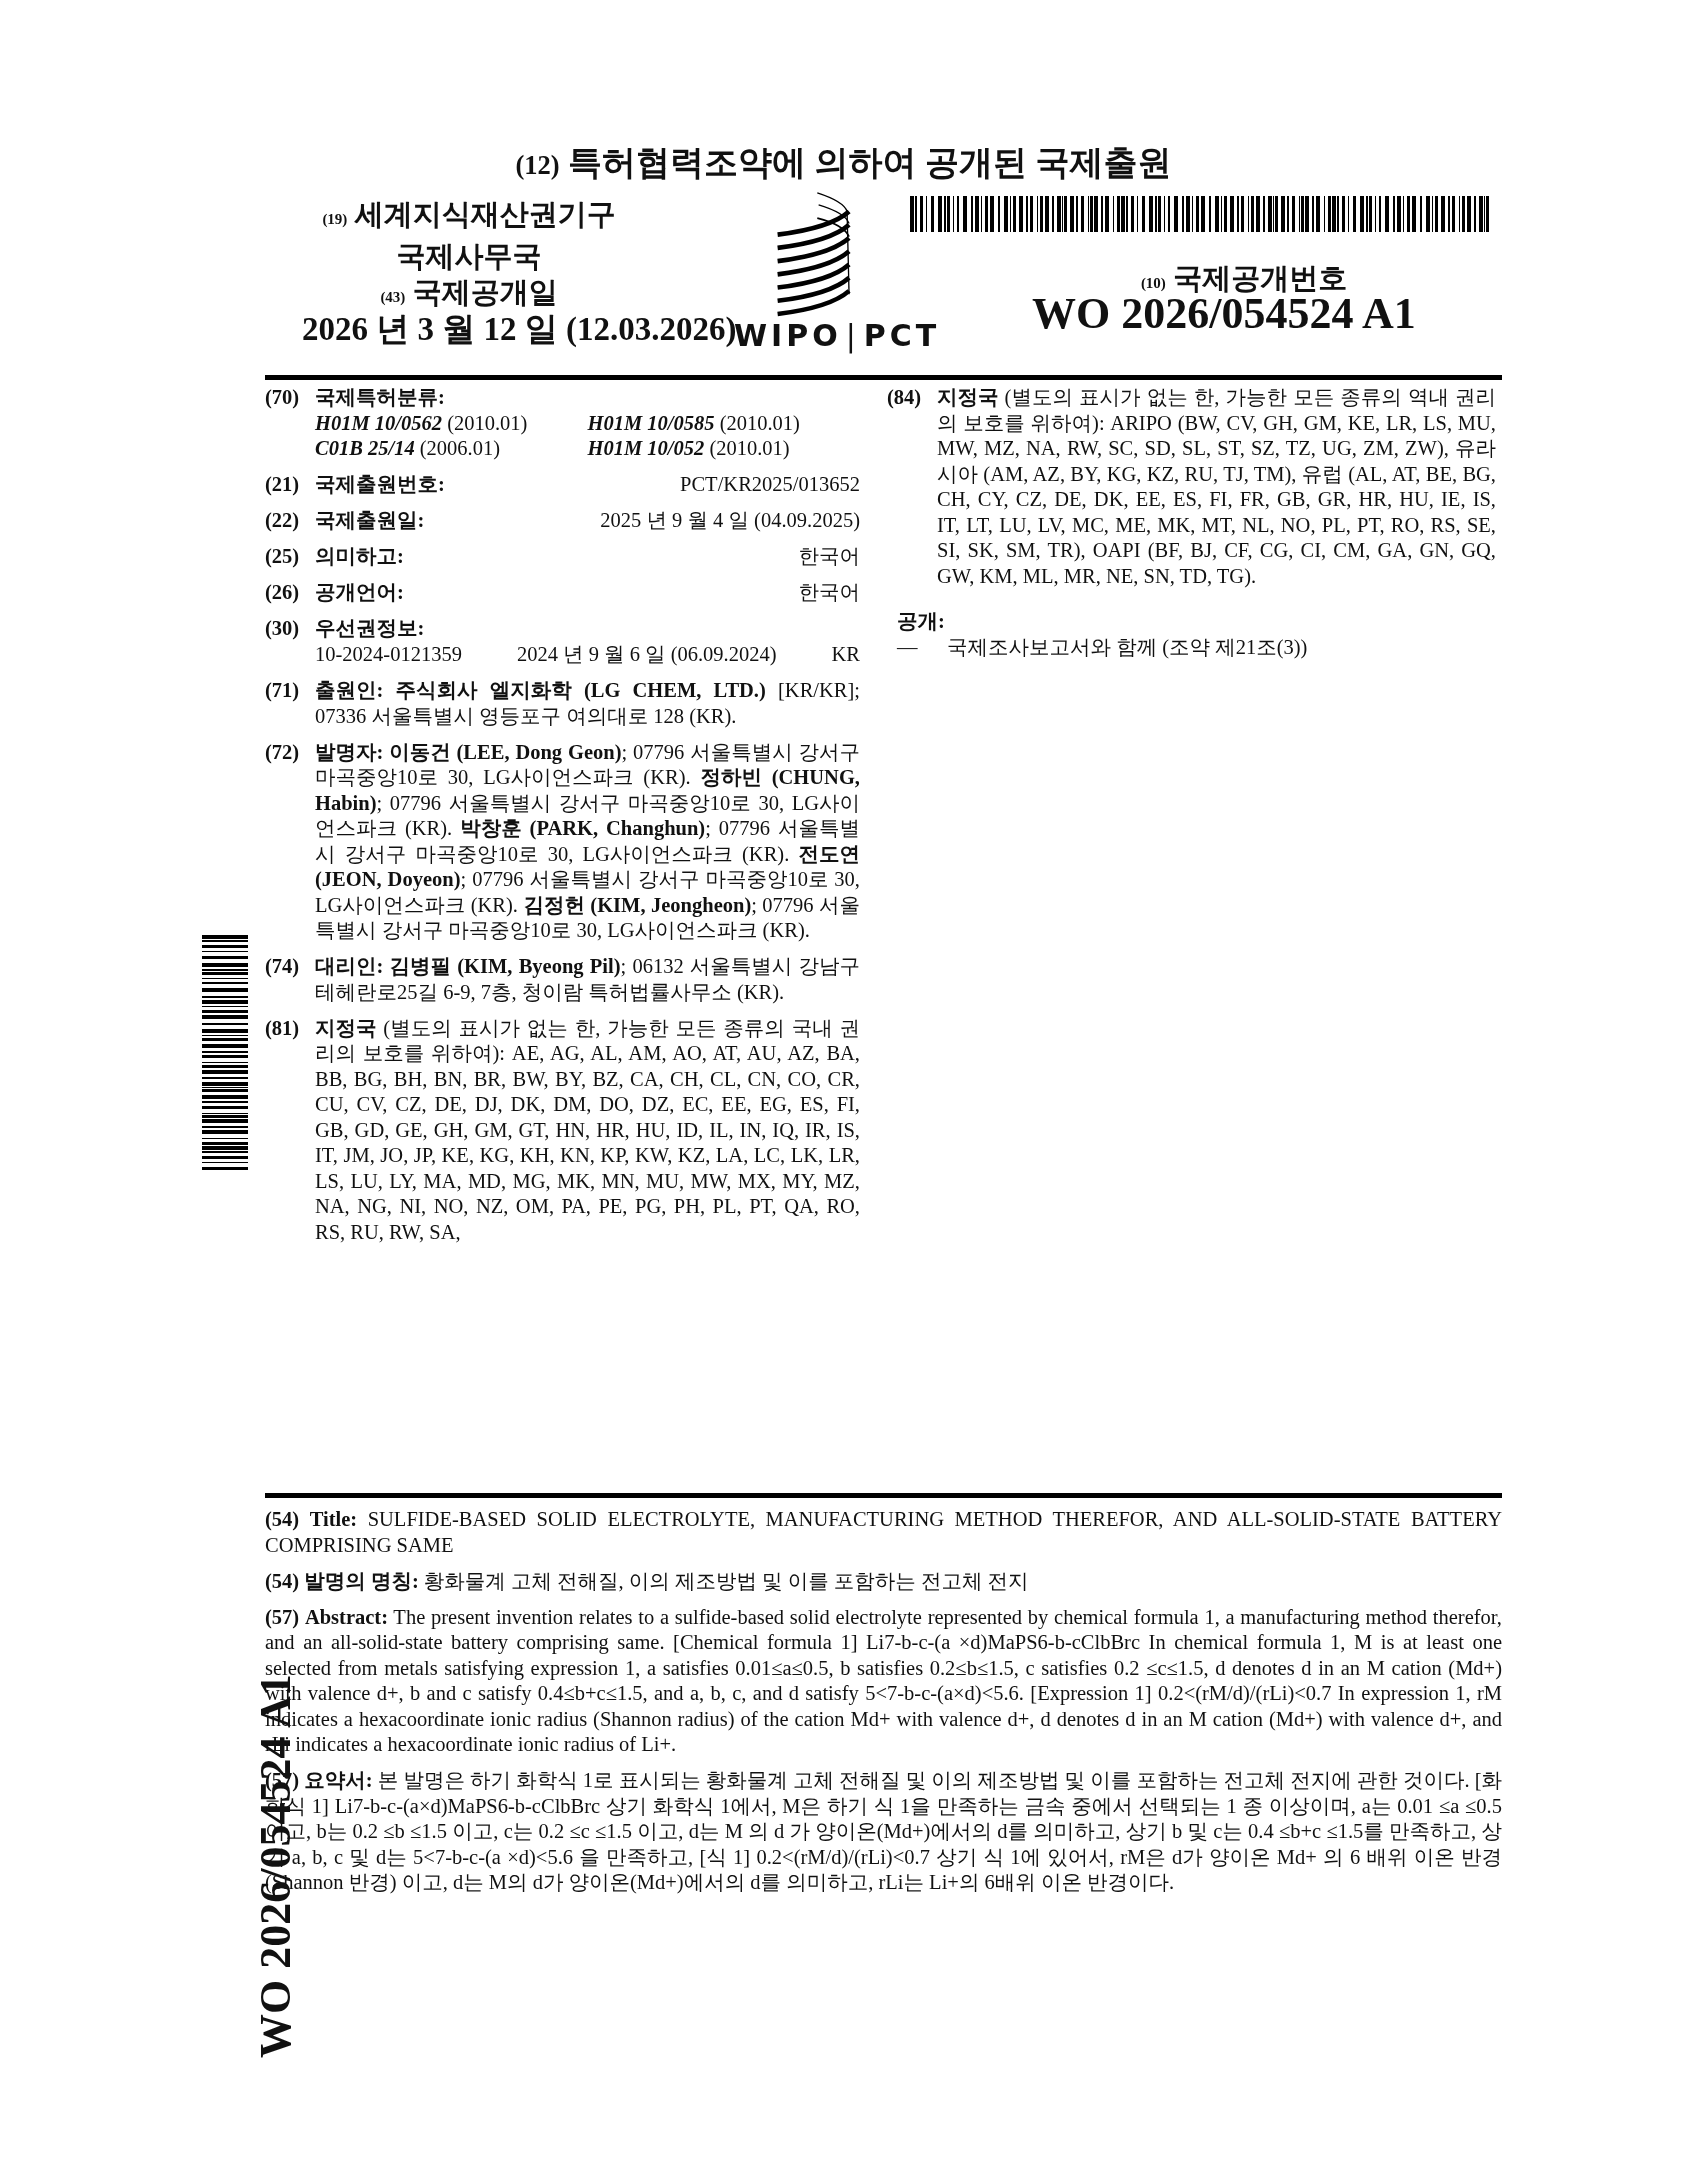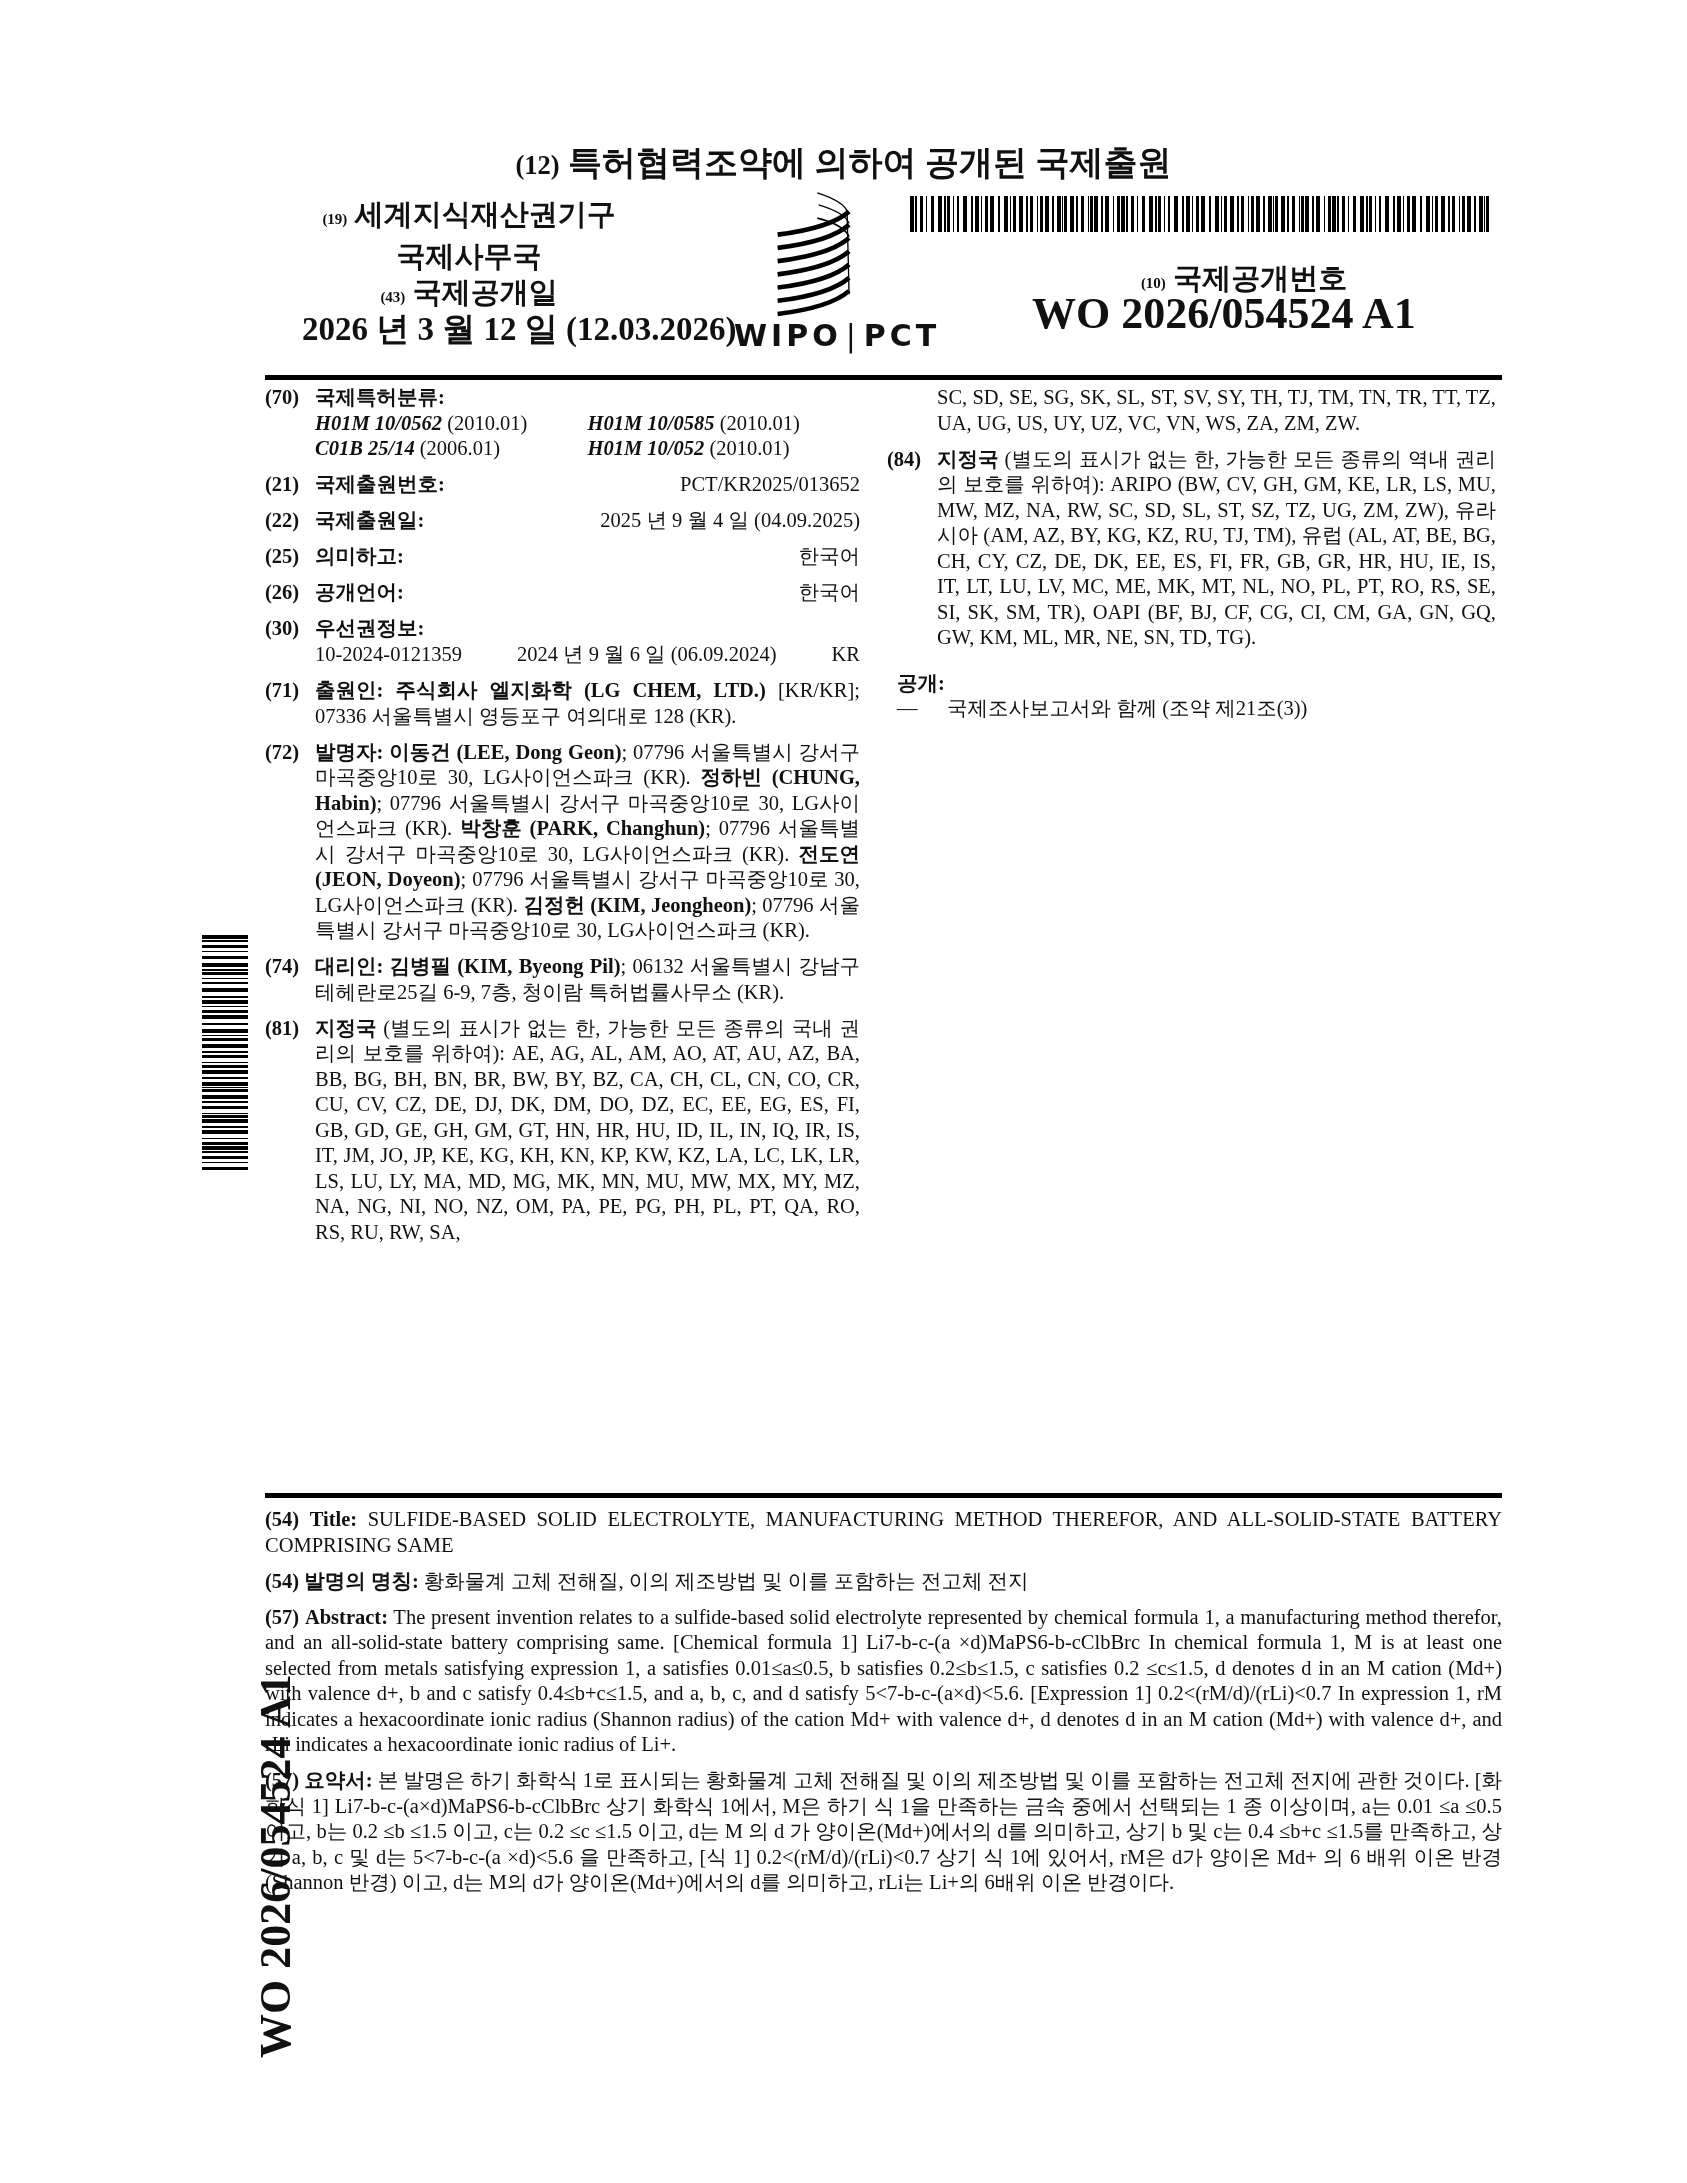--- a/index.html
+++ b/index.html
@@ -389,21 +389,20 @@
     <div class="code">(74)</div>
     <div class="body justify"><span class="lbl">대리인:</span> <span class="bold">김병필 (KIM, Byeong Pil)</span><span>; 06132 서울특별시 강남구 테헤란로25길 6-9, 7층, 청이람 특허법률사무소 (KR).</span></div>
   </div>
   <div class="field">
     <div class="code">(81)</div>
     <div class="body justify"><span class="lbl">지정국</span><span> (별도의 표시가 없는 한, 가능한 모든 종류의 국내 권리의 보호를 위하여): </span><span>AE, AG, AL, AM, AO, AT, AU, AZ, BA, BB, BG, BH, BN, BR, BW, BY, BZ, CA, CH, CL, CN, CO, CR, CU, CV, CZ, DE, DJ, DK, DM, DO, DZ, EC, EE, EG, ES, FI, GB, GD, GE, GH, GM, GT, HN, HR, HU, ID, IL, IN, IQ, IR, IS, IT, JM, JO, JP, KE, KG, KH, KN, KP, KW, KZ, LA, LC, LK, LR, LS, LU, LY, MA, MD, MG, MK, MN, MU, MW, MX, MY, MZ, NA, NG, NI, NO, NZ, OM, PA, PE, PG, PH, PL, PT, QA, RO, RS, RU, RW, SA,</span></div>
   </div>
 </div>
 
 <div class="abs col col-right">
-  <div class="cont justify">SC, SD, SE, SG, SK, SL, ST, SV, SY, TH, TJ, TM, TN, TR, TT, TZ, UA, UG, US, UY, UZ, VC, VN, WS, ZA, ZM, ZW.</div>
   <div class="field">
     <div class="code">(84)</div>
     <div class="body justify"><span class="lbl">지정국</span><span> (별도의 표시가 없는 한, 가능한 모든 종류의 역내 권리의 보호를 위하여): ARIPO (BW, CV, GH, GM, KE, LR, LS, MU, MW, MZ, NA, RW, SC, SD, SL, ST, SZ, TZ, UG, ZM, ZW), 유라시아 (AM, AZ, BY, KG, KZ, RU, TJ, TM), 유럽 (AL, AT, BE, BG, CH, CY, CZ, DE, DK, EE, ES, FI, FR, GB, GR, HR, HU, IE, IS, IT, LT, LU, LV, MC, ME, MK, MT, NL, NO, PL, PT, RO, RS, SE, SI, SK, SM, TR), OAPI (BF, BJ, CF, CG, CI, CM, GA, GN, GQ, GW, KM, ML, MR, NE, SN, TD, TG).</span></div>
   </div>
   <div class="pub-head">공개:</div>
   <div class="pub-item">
     <span class="dash">—</span>
     <span>국제조사보고서와 함께 (조약 제21조(3))</span>
   </div>
 </div>

